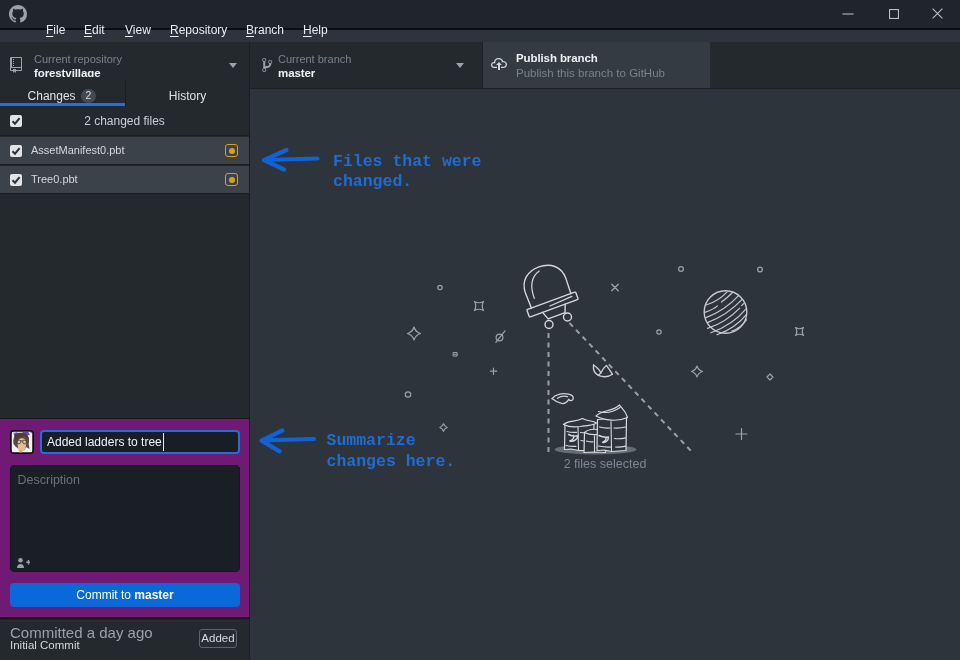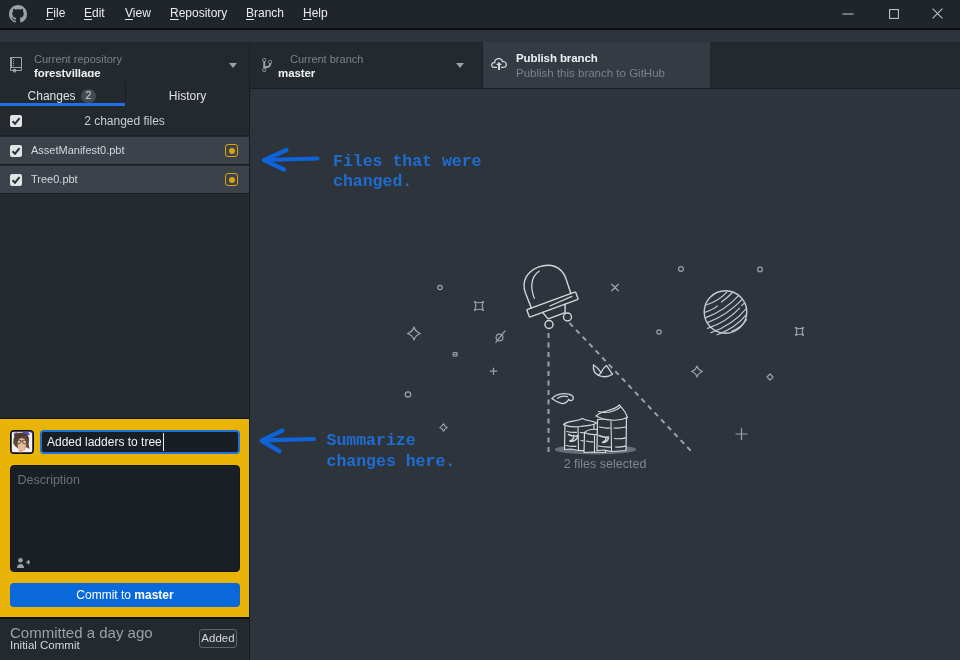--- a/index.html
+++ b/index.html
@@ -1,42 +1,42 @@
 <!DOCTYPE html>
 <html><head>
 <meta charset="utf-8">
 <style>
   * { margin:0; padding:0; box-sizing:border-box; }
   html,body { width:960px; height:660px; overflow:hidden; }
   body { position:relative; background:#2e343c; font-family:"Liberation Sans", sans-serif; }
   .abs { position:absolute; }
   
   #titlebar { position:absolute; left:0; top:0; width:960px; height:30px; background:#20252b; border-bottom:2px solid #0c0e11; }
-  .mi { position:absolute; top:6px; font-size:12px; color:#e9ecef; }
+  .mi { position:absolute; top:23px; font-size:12px; color:#e9ecef; }
   .mi u { text-decoration:underline; text-underline-offset:2px; }
   
   #toolbar { position:absolute; left:0; top:30px; width:960px; height:47px; background:#24292e; border-bottom:1px solid #1b2026;margin-top:12px; }
   .tsec { position:absolute; top:0; height:46px; }
   .tlabel { position:absolute; font-size:11px; color:#79828c; top:10.5px; }
   .tvalue { position:absolute; font-size:11.5px; font-weight:bold; color:#eef1f4; top:24.5px; letter-spacing:-0.1px; }
   .caret { position:absolute; width:0; height:0; border-left:4.5px solid transparent; border-right:4.5px solid transparent; border-top:5px solid #9aa2aa; top:21px; }
   
   #sidebar { position:absolute; left:0; top:77px; width:250px; height:583px; background:#24292e; border-right:1px solid #191d22; }
   #tabbar { position:absolute; left:0; top:0; width:249px; height:29px; background:#24292e; }
   .tab { position:absolute; top:4px; width:124px; height:29px; text-align:center; line-height:31px; font-size:12px; color:#dde1e5; }
   #tab-underline { position:absolute; left:0; top:25.5px; width:125px; height:3.5px; background:#1f6feb; }
   .badge { display:inline-block; background:#424a52; color:#d6dade; border-radius:7px; font-size:10.5px; line-height:13.5px; height:13.5px; padding:0 5px; margin-left:5px; vertical-align:1px; }
   .srow { position:absolute; left:0; width:249px; border-bottom:1px solid #1a1e23; }
   .cbx { position:absolute; left:10px; width:12px; height:12px; background:#e2e5e8; border-radius:2px; }
   .cbx svg { position:absolute; left:1px; top:1px; }
   .fname { position:absolute; left:31px; font-size:11px; color:#d4d8dd; }
   .ybox { position:absolute; left:225px; width:13px; height:13px; border:1.5px solid #d9a40b; border-radius:3px; }
   .ybox i { position:absolute; left:2.75px; top:2.75px; width:6px; height:6px; background:#d9a40b; border-radius:50%; }
   
-  #commit { position:absolute; left:0; top:341px; width:249px; height:200px; background:#eab308; border-top:1px solid #14171b; }
+  #commit { position:absolute; left:0; top:341px; width:249px; height:200px; background:#701a75; border-top:1px solid #14171b; }
   
   #footer { position:absolute; left:0; top:540px; width:249px; height:43px; background:#24292e; border-top:2px solid #0e1114; }
   
   #artsvg { position:absolute; left:250px; top:77px; }
 </style>
 </head>
 <body>
 
 <div id="titlebar">
   <svg class="abs" style="left:9px;top:5px" width="18" height="18" viewBox="0 0 16 16" fill="#9aa2ab">
@@ -65,21 +65,21 @@
         <path fill-rule="evenodd" d="M4 9H3V8h1v1zm0-3H3v1h1V6zm0-2H3v1h1V4zm0-2H3v1h1V2zm8-1v12c0 .55-.45 1-1 1H6v2l-1.5-1.5L3 16v-2H1c-.55 0-1-.45-1-1V1c0-.55.45-1 1-1h10c.55 0 1 .45 1 1zm-1 10H1v2h2v-1h3v1h5v-2zm0-10H2v9h9V1z"></path>
       </svg>
     <span class="tlabel" style="left:34px">Current repository</span>
     <span class="tvalue" style="left:34px">forestvillage</span>
     <span class="caret" style="left:229px"></span>
   </div>
   <div class="tsec" style="left:251px;width:232px;border-right:1px solid #1b2026">
     <svg class="abs" style="left:11px;top:15px" width="10.5" height="16" viewBox="0 0 10 16" fill="#9aa2aa">
         <path fill-rule="evenodd" d="M10 5c0-1.11-.89-2-2-2a1.993 1.993 0 0 0-1 3.72v.3c-.02.52-.23.98-.63 1.38-.4.4-.86.61-1.38.63-.83.02-1.48.16-2 .45V4.72a1.993 1.993 0 0 0-1-3.72C.88 1 0 1.89 0 3a2 2 0 0 0 1 1.72v6.56c-.59.35-1 .99-1 1.72 0 1.11.89 2 2 2 1.11 0 2-.89 2-2 0-.53-.2-1-.53-1.36.09-.06.48-.41.59-.47.25-.11.56-.17.94-.17 1.05-.05 1.95-.45 2.75-1.25S8.95 7.77 9 6.73h-.02C9.59 6.37 10 5.73 10 5zM2 1.8c.66 0 1.2.55 1.2 1.2 0 .65-.55 1.2-1.2 1.2C1.35 4.2.8 3.65.8 3c0-.65.55-1.2 1.2-1.2zm0 12.41c-.66 0-1.2-.55-1.2-1.2 0-.65.55-1.2 1.2-1.2.65 0 1.2.55 1.2 1.2 0 .65-.55 1.2-1.2 1.2zm6-8c-.66 0-1.2-.55-1.2-1.2 0-.65.55-1.2 1.2-1.2.65 0 1.2.55 1.2 1.2 0 .65-.55 1.2-1.2 1.2z"></path>
       </svg>
-    <span class="tlabel" style="left:39px">Current branch</span>
+    <span class="tlabel" style="left:27px">Current branch</span>
     <span class="tvalue" style="left:27px">master</span>
     <span class="caret" style="left:205px"></span>
   </div>
   <div class="tsec" style="left:483px;width:227px;background:#343b43">
     <svg class="abs" style="left:8px;top:14px" width="16" height="16" viewBox="0 0 16 16" fill="#d2d7dc">
         <path fill-rule="evenodd" d="M7 9H5l3-3 3 3H9v5H7V9zm5-4c0-.44-.91-3-4.5-3C5.08 2 3 3.92 3 6 1.02 6 0 7.52 0 9c0 1.53 1 3 3 3h3v-1.3H3c-1.62 0-1.7-1.42-1.7-1.7 0-.17.05-1.7 1.7-1.7h1.3V6c0-1.39 1.56-2.7 3.2-2.7 2.55 0 3.13 1.55 3.2 1.8v1.2H12c.81 0 2.7.22 2.7 2.2 0 2.09-2.25 2.2-2.7 2.2h-2V12h2c2.08 0 4-1.16 4-3.5C16 6.21 14.08 5 12 5z"></path>
       </svg>
     <span class="tvalue" style="left:33px;top:10px">Publish branch</span>
     <span class="tlabel" style="left:33px;top:24.5px;font-size:11.5px">Publish this branch to GitHub</span>
   </div>

